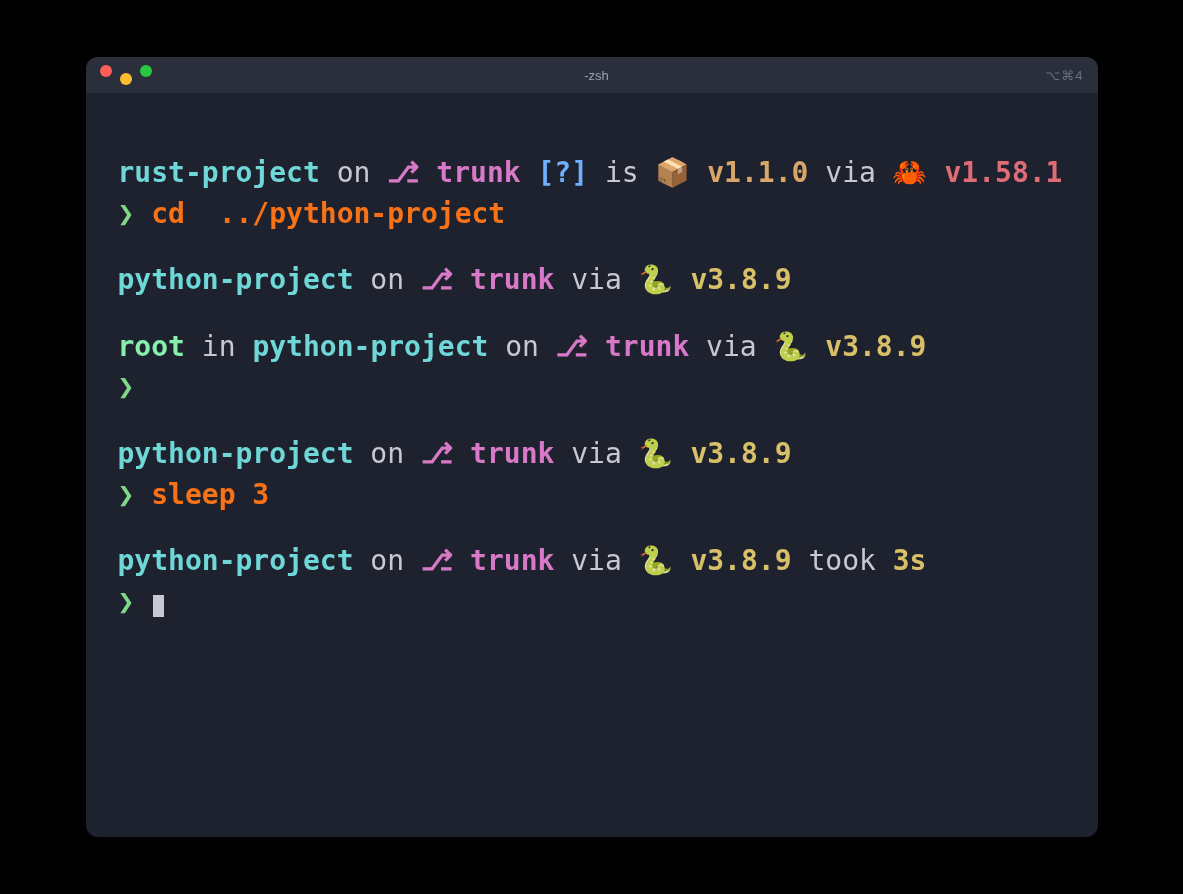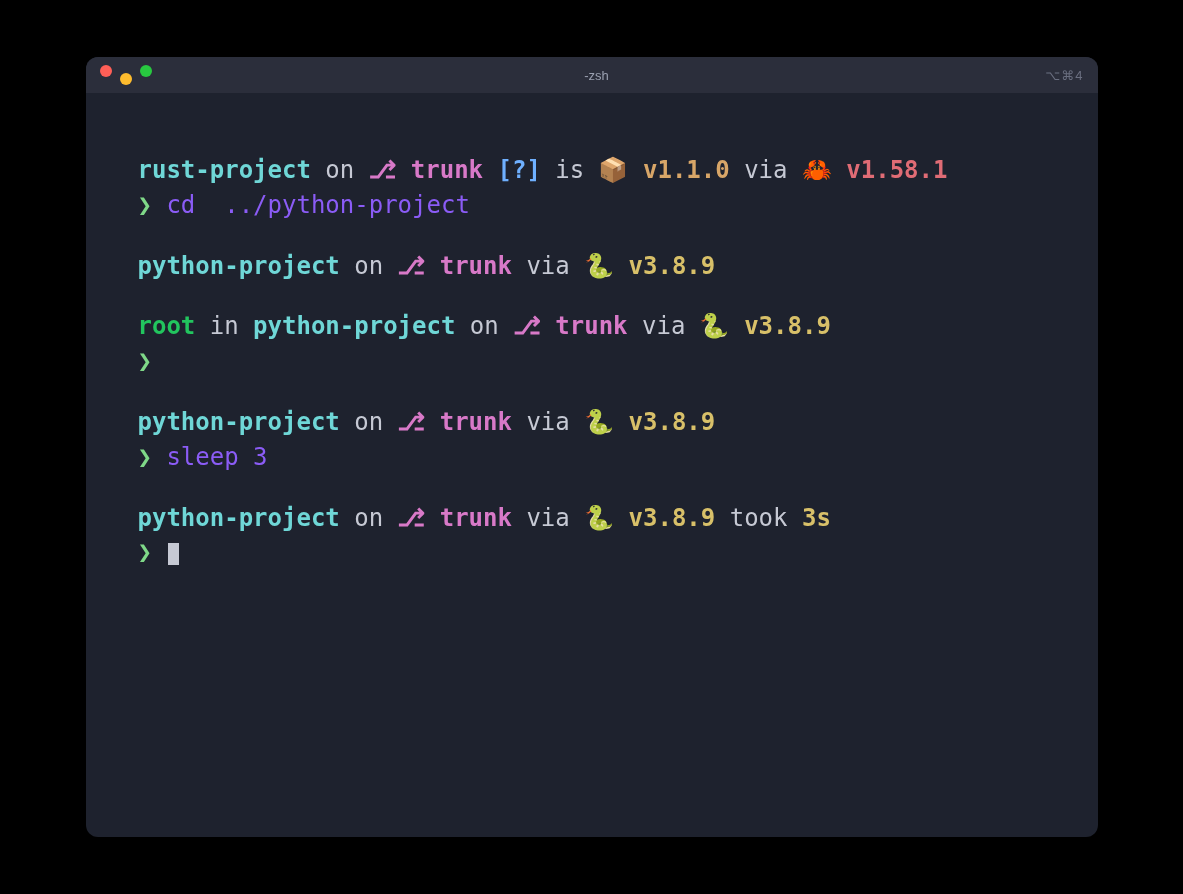--- a/index.html
+++ b/index.html
@@ -51,39 +51,39 @@
     }
     .title-right {
       margin-left: auto;
       color: #6a6f80;
       font-size: 13px;
       font-family: -apple-system, BlinkMacSystemFont, sans-serif;
       letter-spacing: 1px;
     }
     .term {
       flex: 1;
-      padding: 60px 42px 32px 52px;
+      padding: 60px 42px 32px 32px;
       color: #c6c9d4;
-      font-size: 24px;
+      font-size: 28px;
       line-height: 1.45;
       font-weight: 600;
     }
     .block { margin-bottom: 26px; }
     .line { white-space: pre; }
     .dir   { color: #6fd7d7; font-weight: 700; }
     .muted { color: #c6c9d4; font-weight: 400;}
     .branch{ color: #d879c8; font-weight: 700; }
     .brack { color: #6fb0ff; font-weight: 700;}
     .pkg   { color: #d8a668; font-weight: 700;}
     .ver-r { color: #e06c75; font-weight: 700;}
     .ver-y { color: #d8c069; font-weight: 700;}
     .yellow{ color: #d8c069; font-weight: 700; margin-top: 8px;}
-    .root  { color: #22c55e; font-weight: 700;}
+    .root  { color: #86efac; font-weight: 700;}
     .prompt{ color: #7fd888; font-weight: 700;}
-    .cmd   { color: #8b5cf6; font-weight: 400;}
+    .cmd   { color: #f97316; font-weight: 700;}
     .gicon { color: #d879c8; font-weight: 700;}
     .cursor {
       display: inline-block;
       width: 11px;
       height: 22px;
       background: #c6c9d4;
       vertical-align: text-bottom;
       margin-left: 2px;
       position: relative;
       top: -1px;

